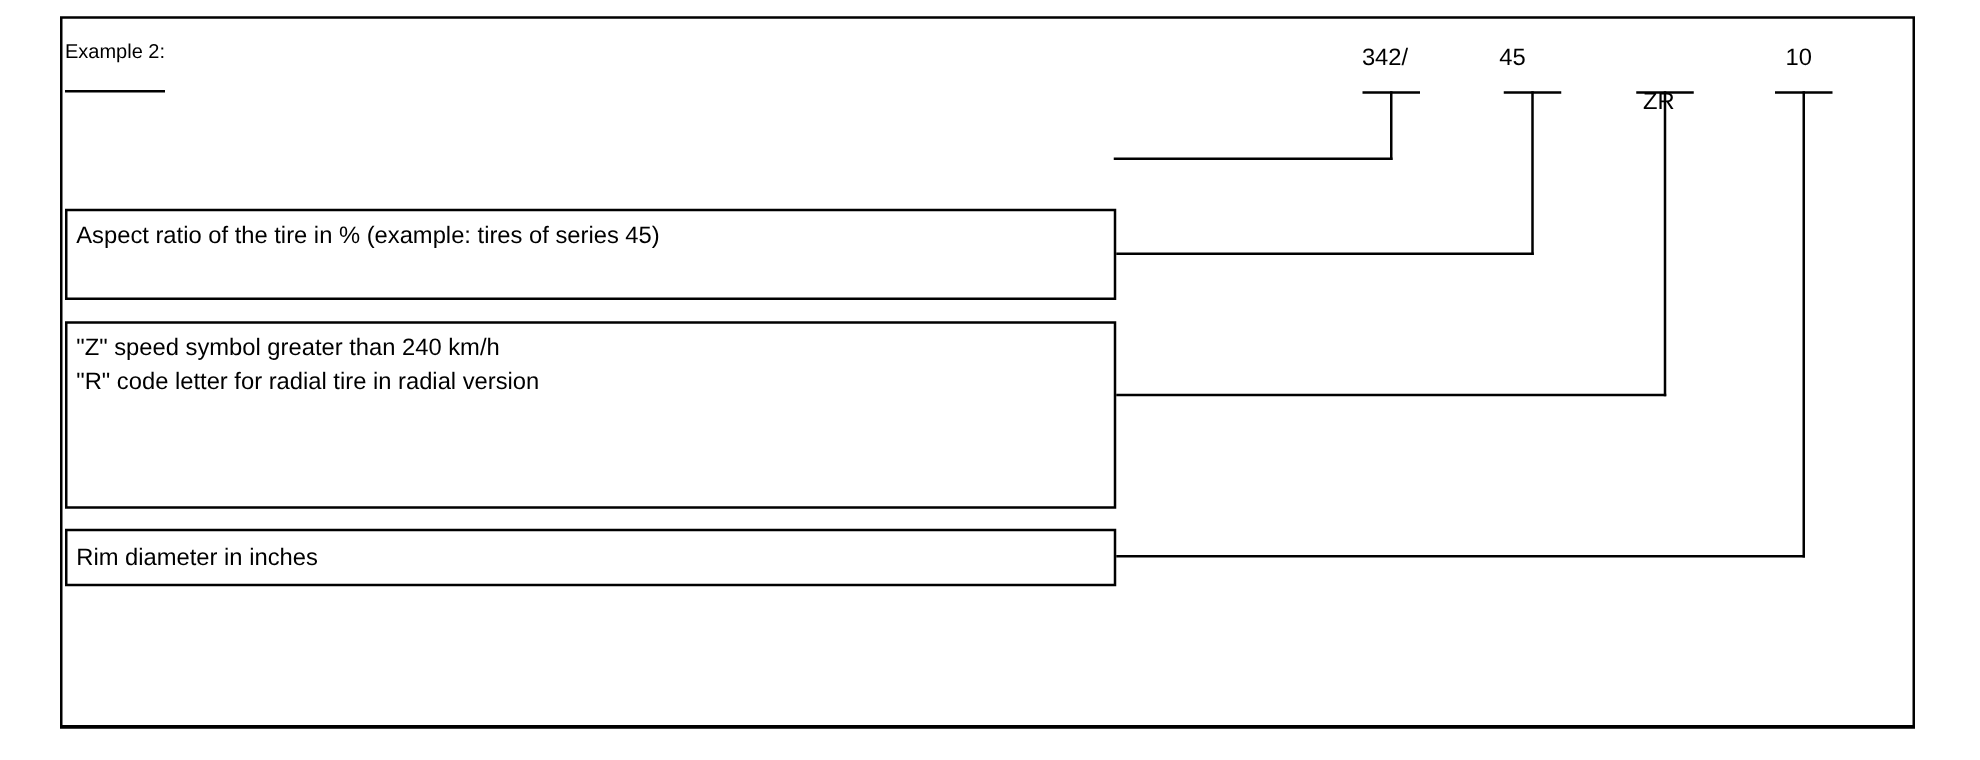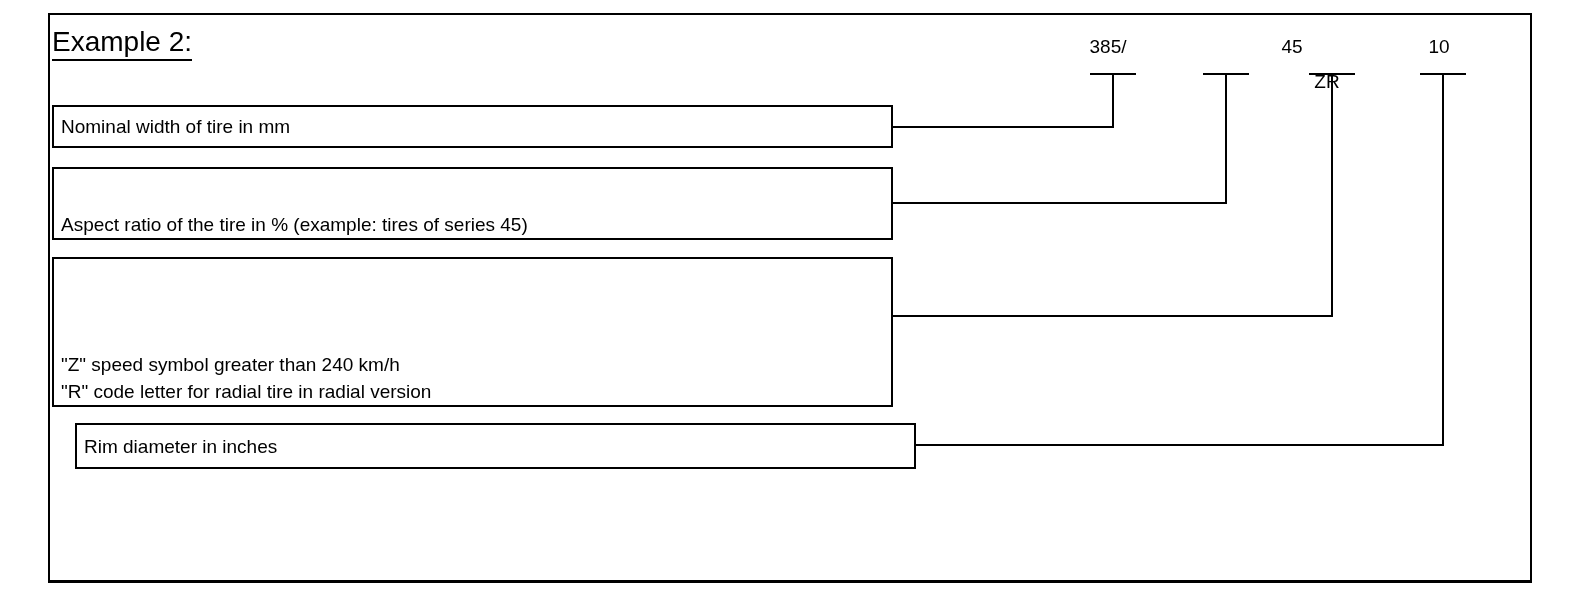--- a/index.html
+++ b/index.html
@@ -16,22 +16,22 @@
   .frame {
     position: absolute; left: 48px; top: 13px;
     width: 1484px; height: 570px;
     border: 2px solid var(--line);
     border-bottom-width: 3px;
     background: var(--bg);
   }
 
   .title {
     position: absolute; left: 52px; top: 30px;
-    font-size: 28px; line-height: 24px;
-    padding-bottom: 5px;
+    font-size: 16px; line-height: 24px;
+    padding-bottom: 18px;
     border-bottom: 2px solid var(--line);
     white-space: nowrap;
   }
 
   .code-value {
     position: absolute; top: 36px; height: 22px; width: 80px;
     font-size: 19px; line-height: 22px; text-align: center;
     white-space: nowrap;
   }
 
@@ -39,36 +39,36 @@
   .hline { height: 2px; }
   .vline { width: 2px; }
 
   .desc-box {
     position: absolute; left: 52px; width: 841px;
     border: 2px solid var(--line);
     background: var(--bg);
     font-size: 19px; line-height: 27px;
     padding-left: 7px; padding-right: 6px;
     white-space: pre-line;
-    display: flex; flex-direction: column; justify-content: flex-end;
+    display: flex; flex-direction: column;
   }
   .v-center { justify-content: center; }
   .v-top    { padding-top: 6px; }
 </style>
 </head>
 <body>
 
 <div id="stage">
 
   <div class="frame"></div>
 
   <div class="title">Example 2:</div>
 
-  <div class="code-value" style="left:1068px;">385/</div>
-  <div class="code-value" style="left:1252px;">45</div>
+  <div class="code-value" style="left:1068px;">342/</div>
+  <div class="code-value" style="left:1170px;">45</div>
   <div class="code-value" style="left:1287px;margin-top:35px;">ZR</div>
   <div class="code-value" style="left:1399px;">10</div>
 
   <div>
     <div class="hline" style="left:1090px; top:73px; width:46px;"></div>
     <div class="vline" style="left:1112px; top:73px; height:55px;"></div>
     <div class="hline" style="left:891px;  top:126px; width:223px;"></div>
   </div>
 
   <div>
@@ -82,30 +82,27 @@
     <div class="vline" style="left:1331px; top:73px; height:244px;"></div>
     <div class="hline" style="left:891px;  top:315px; width:442px;"></div>
   </div>
 
   <div>
     <div class="hline" style="left:1420px; top:73px; width:46px;"></div>
     <div class="vline" style="left:1442px; top:73px; height:373px;"></div>
     <div class="hline" style="left:891px;  top:444px; width:553px;"></div>
   </div>
 
-  <div class="desc-box v-center" style="top:105px; height:43px;">
-    <span>Nominal width of tire in mm</span>
-  </div>
 
   <div class="desc-box v-top" style="top:167px; height:73px;">
     <span>Aspect ratio of the tire in % (example: tires of series 45)</span>
   </div>
 
   <div class="desc-box v-top" style="top:257px; height:150px;">
     <span>"Z" speed symbol greater than 240 km/h
 "R" code letter for radial tire in radial version</span>
   </div>
 
-  <div class="desc-box v-center" style="top:423px; height:46px;margin-left:23px;">
+  <div class="desc-box v-center" style="top:423px; height:46px;">
     <span>Rim diameter in inches</span>
   </div>
 
 </div>
 
 </body></html>

